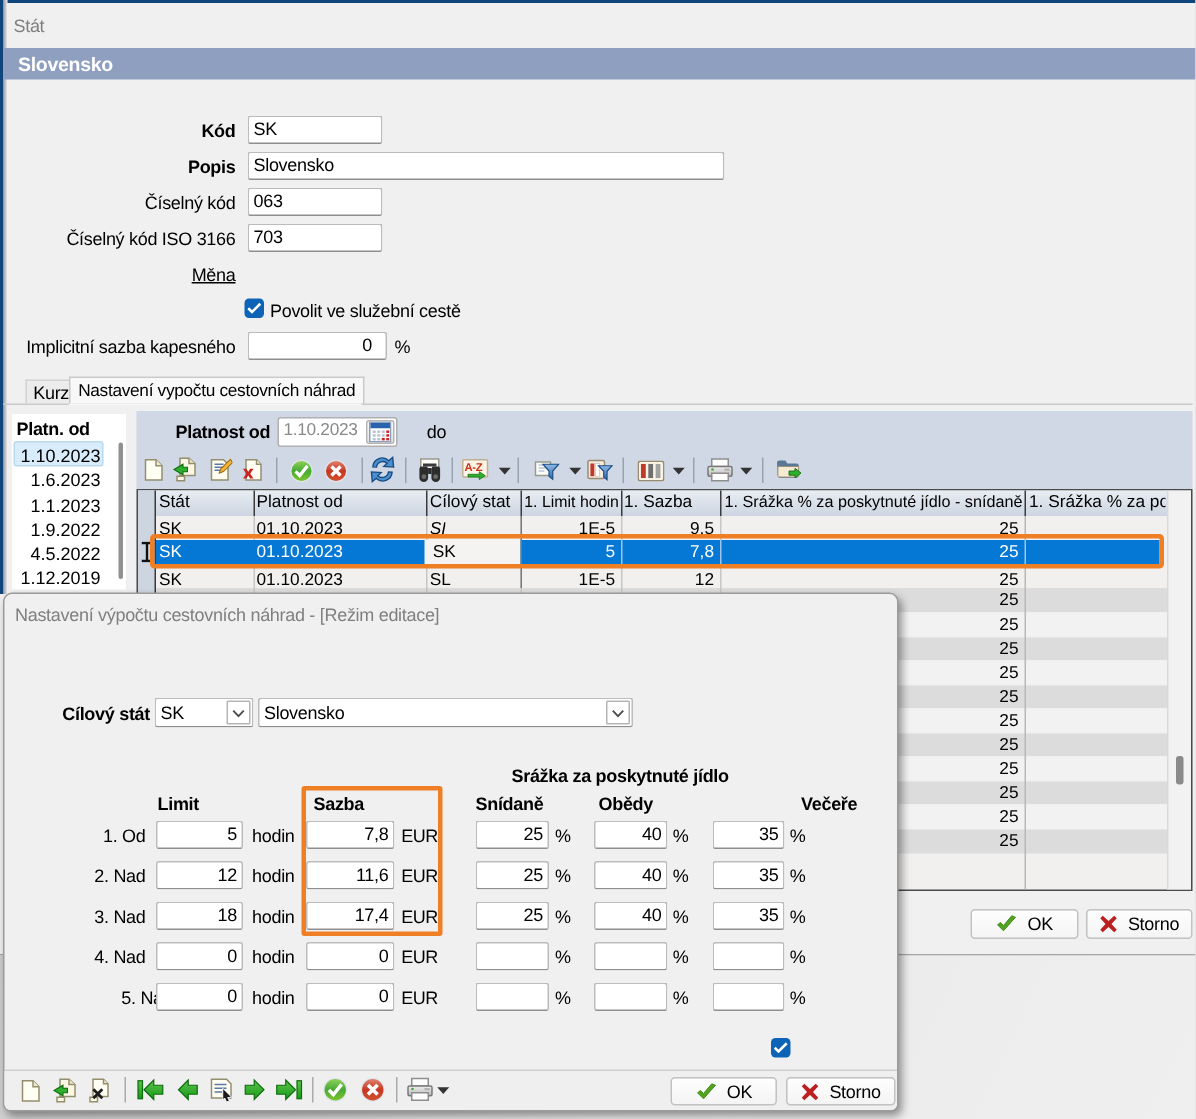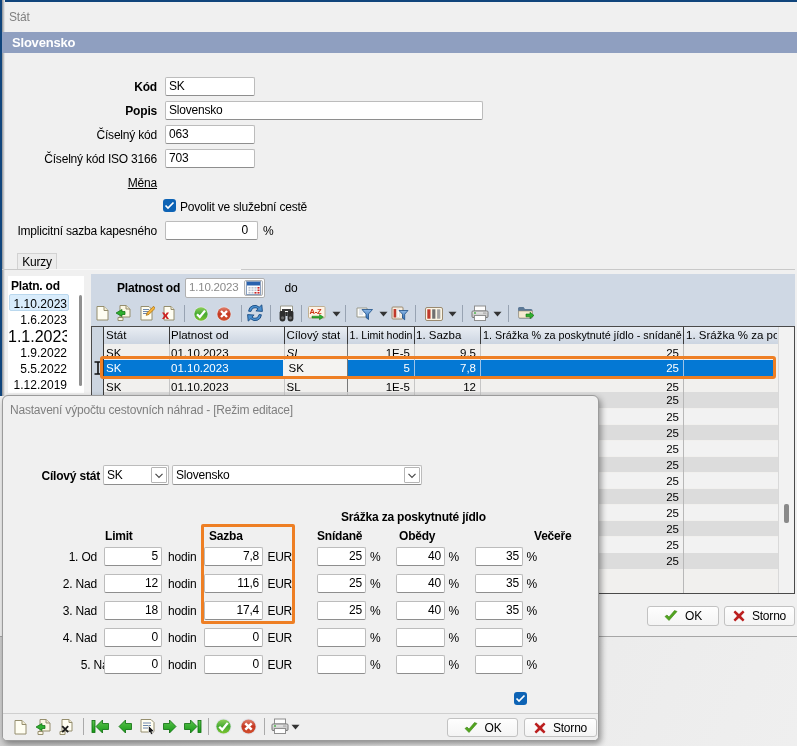--- a/index.html
+++ b/index.html
@@ -86,31 +86,32 @@
       <svg width="11" height="9" viewBox="0 0 11 9">
         <path d="M1.5 4.5 L4 7 L9.5 1.5" fill="none" stroke="#fff" stroke-width="1.7"></path>
       </svg>
     </div>
   <div class="llbl" style="left:180px;top:200px;">Povolit ve služební cestě</div>
   <div class="lbl" style="right:640px;top:224px;">Implicitní sazba kapesného</div>
   <div class="inp num" style="left:165px;top:221px;width:93px;height:19px;padding-right:9px;">0</div>
   <div class="llbl" style="left:263px;top:224px;">%</div>
 
   <div class="tab" style="left:5px;top:253px;width:40px;height:16px;text-align:center;line-height:16px;margin-left:12px;">Kurzy</div>
+  <div class="tab active" style="left:46px;top:251px;width:197px;height:19px;text-align:center;line-height:18px;font-size:11.5px;">Nastavení vypočtu cestovních náhrad</div>
   <div class="abs" style="left:2px;top:269px;width:793px;height:1px;background:#c9c9c9;"></div>
   <div class="abs" style="left:46px;top:269px;width:195px;height:1px;background:#f8f8f8;"></div>
 
   <div class="abs" style="left:8px;top:276px;width:76px;height:117px;background:#fff;"></div>
   <div class="llbl b" style="left:11px;top:279px;">Platn. od</div>
   <div class="abs" style="left:9px;top:294.3px;width:60px;height:16.5px;background:#d9ecfb;border:1px solid #bad8ee;border-radius:2px;"></div>
   <div class="cell r" style="left:8px;top:296px;width:59px;font-size:12px;">1.10.2023</div>
   <div class="cell r" style="left:8px;top:312.3px;width:59px;font-size:12px;">1.6.2023</div>
-  <div class="cell r" style="left:8px;top:328.5px;width:59px;font-size:16px;">1.1.2023</div>
+  <div class="cell r" style="left:8px;top:328.5px;width:59px;font-size:12px;">1.1.2023</div>
   <div class="cell r" style="left:8px;top:344.7px;width:59px;font-size:12px;">1.9.2022</div>
-  <div class="cell r" style="left:8px;top:360.9px;width:59px;font-size:12px;">5.5.2022</div>
+  <div class="cell r" style="left:8px;top:360.9px;width:59px;font-size:12px;">4.5.2022</div>
   <div class="cell r" style="left:8px;top:377.1px;width:59px;font-size:12px;">1.12.2019</div>
   <div class="abs" style="left:79px;top:295px;width:3px;height:91px;background:#909090;border-radius:1.5px;"></div>
 
   <div class="abs" style="left:90.5px;top:274px;width:704.5px;height:320px;background:#cfd8e4;"></div>
   <div class="llbl b" style="left:117px;top:281px;">Platnost od</div>
   <div class="abs" style="left:185px;top:278px;width:80px;height:20px;background:#fff;border:1px solid #b0b0b0;border-radius:2px;"></div>
   <div class="llbl" style="left:189px;top:281px;color:#8a8a8a;font-size:11.5px;">1.10.2023</div>
   <div class="abs" style="left:244px;top:280px;width:19px;height:16px;background:linear-gradient(#fcfcfc,#e3e3e3);border:1px solid #b3b3b3;border-radius:2px;"></div>
   <svg class="icon" style="left:246px;top:281px;" width="15" height="14" viewBox="0 0 15 14">
       <rect x="0.5" y="0.5" width="14" height="13" fill="#fdfdfd" stroke="#8aa0c0"></rect>

